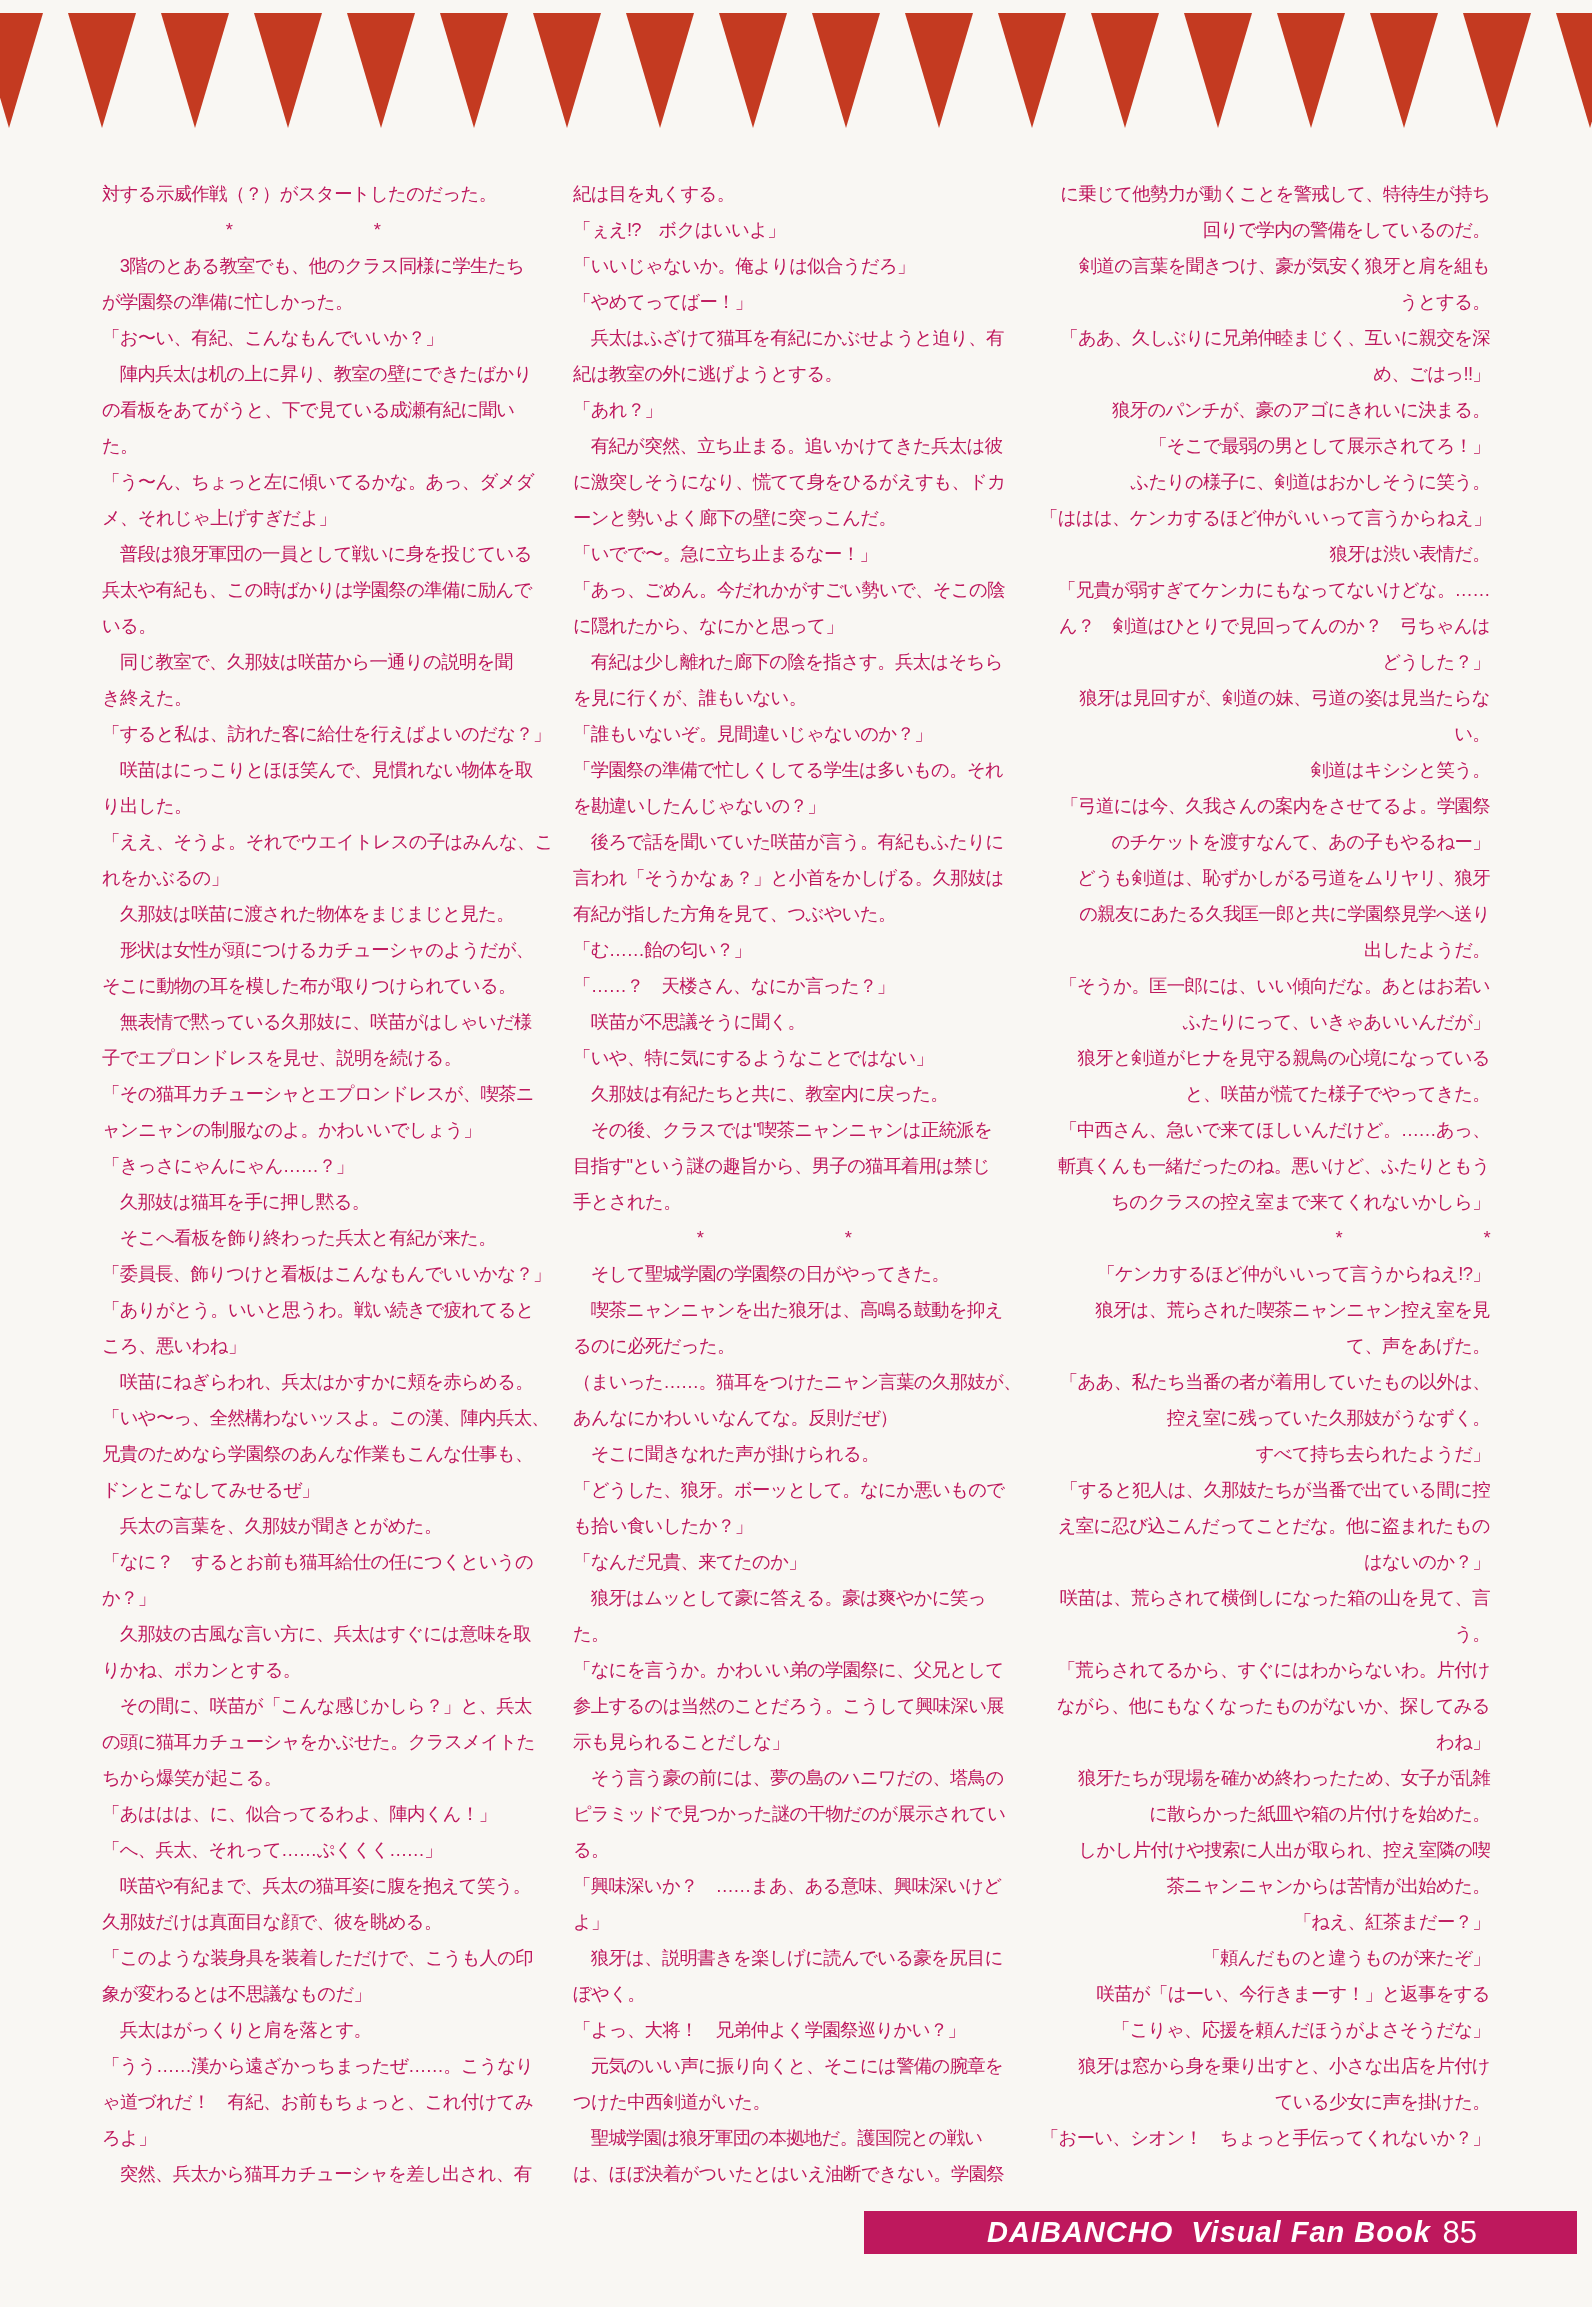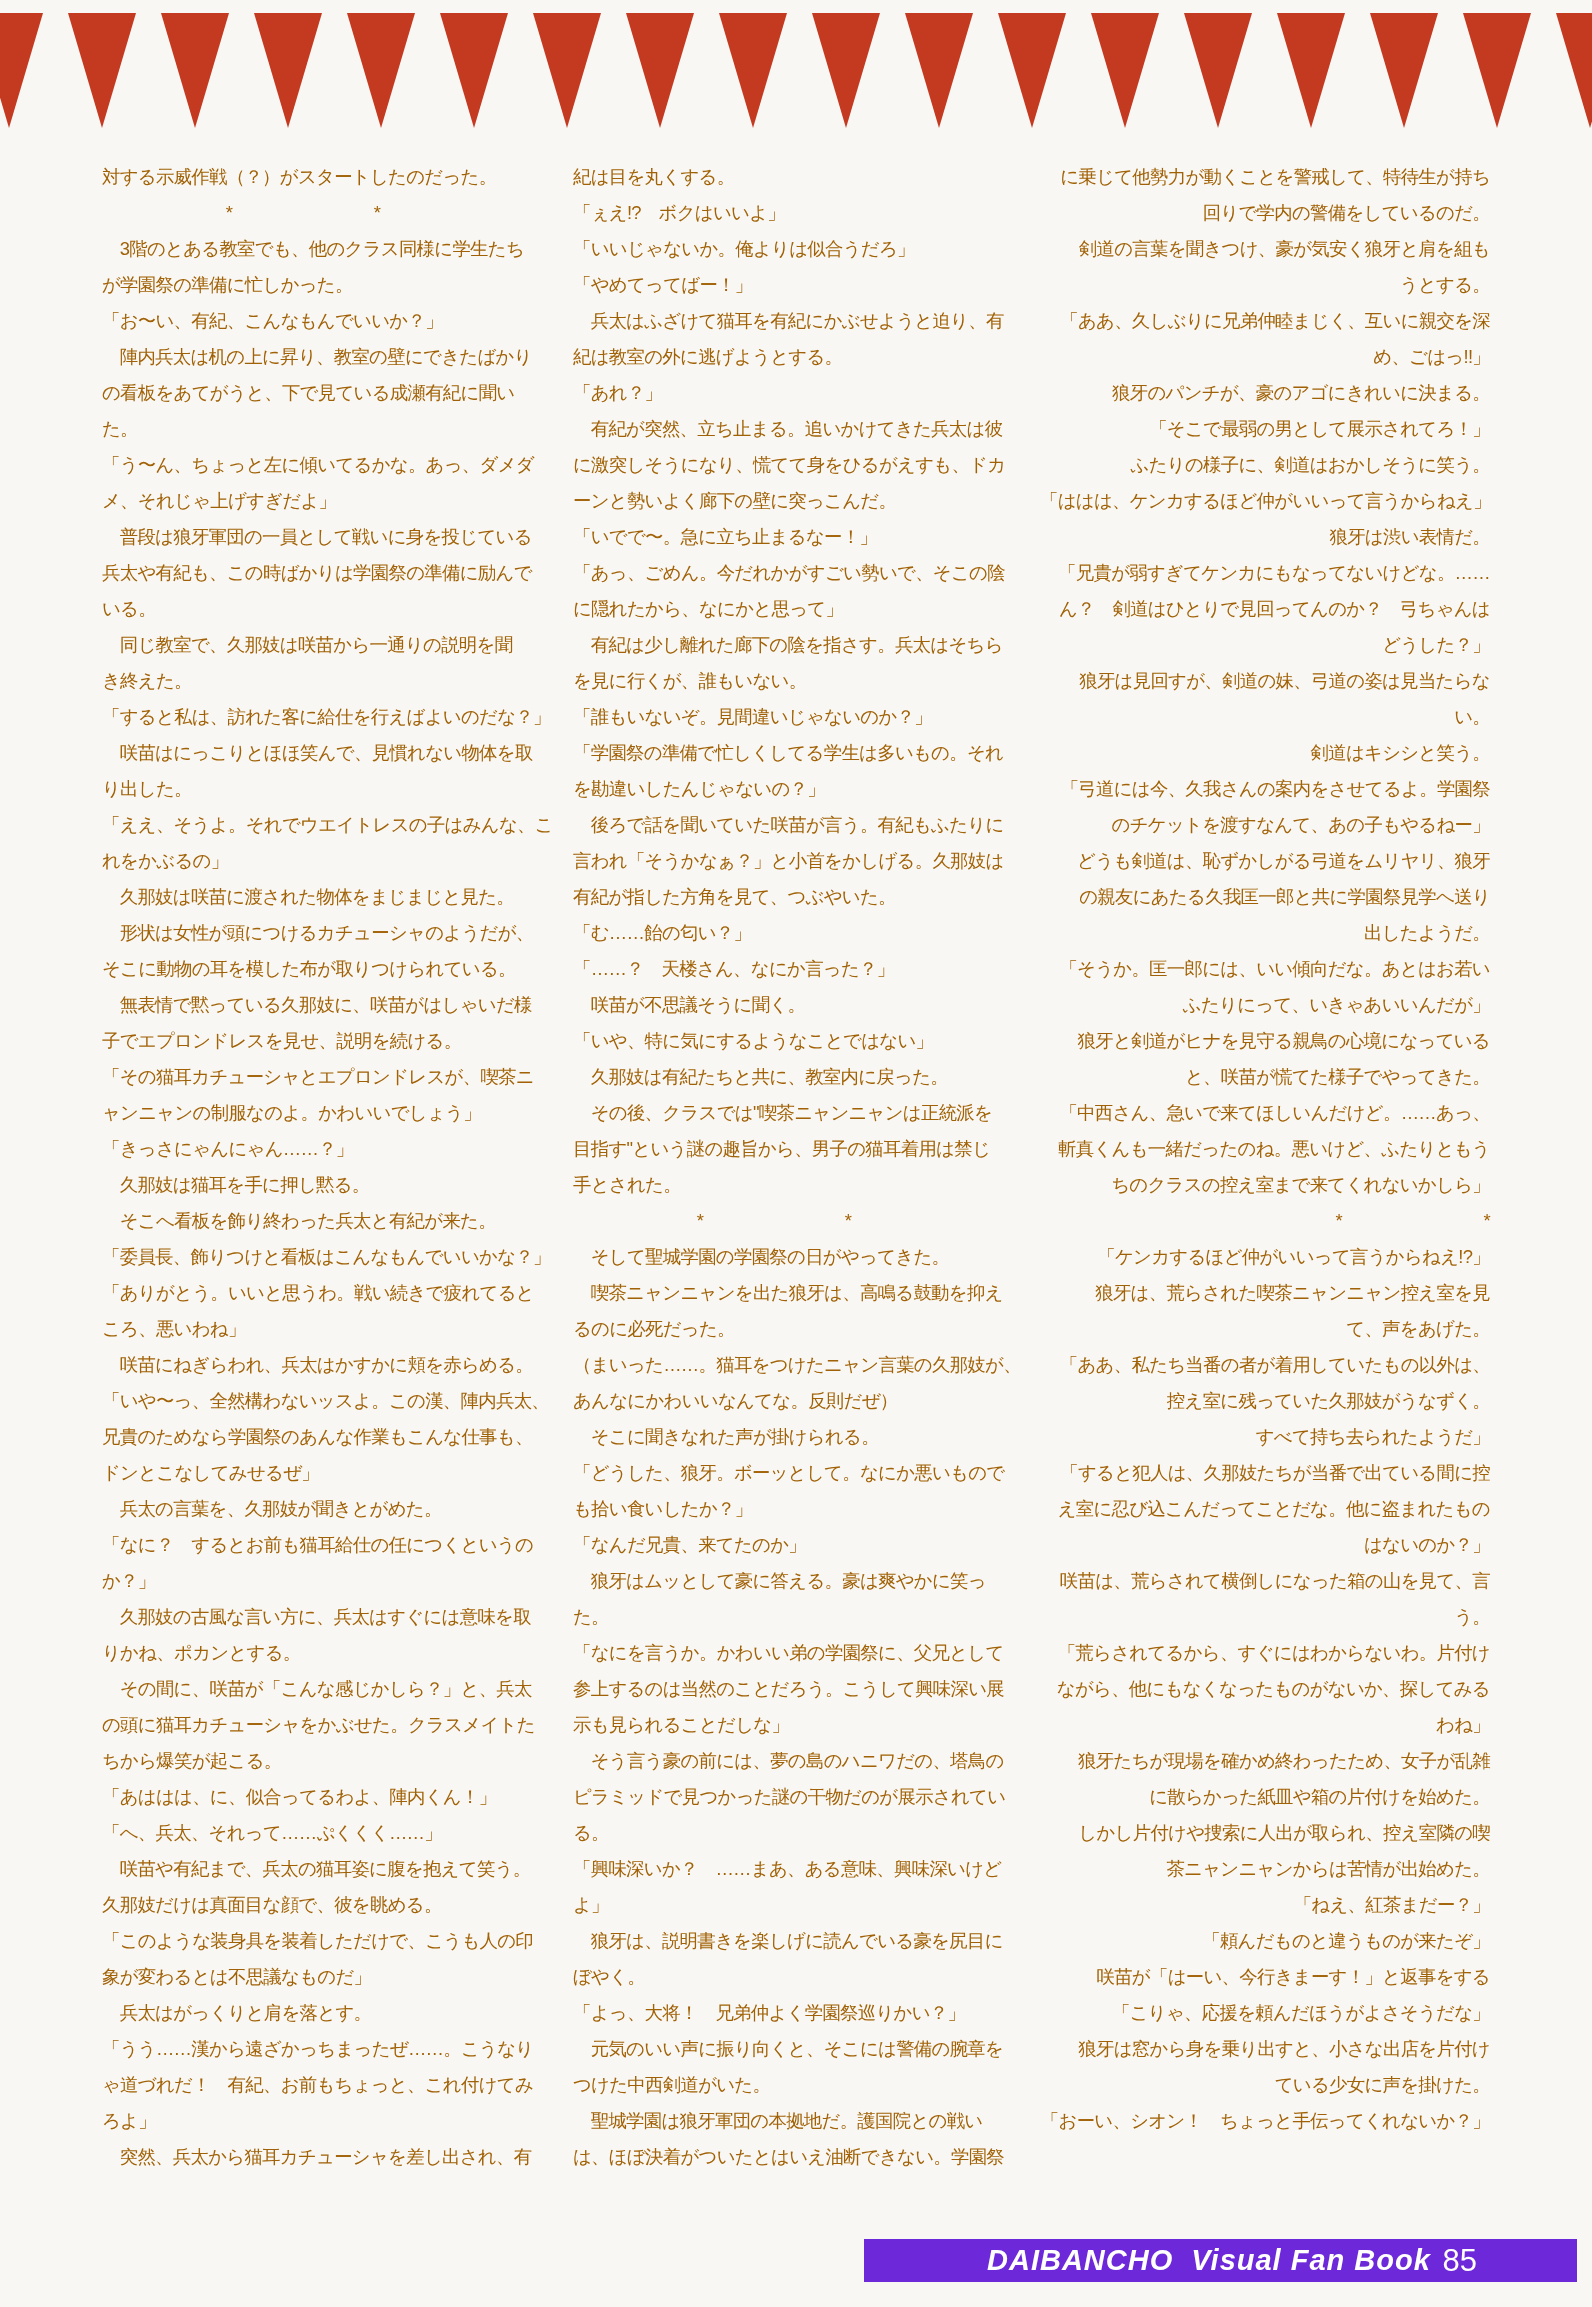--- a/index.html
+++ b/index.html
@@ -14,22 +14,22 @@
   .pennant-row{
     position:absolute;top:13px;left:-25px;
     display:flex;column-gap:25px;
   }
   .pennant{
     flex:none;width:68px;height:115px;
     clip-path:polygon(0 0,100% 0,50% 100%);
   }
   
   .col{
-    position:absolute;top:159px;width:450px;
-    color:#a16207;
+    position:absolute;top:176px;width:450px;
+    color:#be185d;
   }
   .line{
     height:36px;line-height:36px;
     font-size:18.4px;letter-spacing:-0.7px;
     white-space:pre;
   }
   
   .footer-bar{
     position:absolute;left:864px;top:2211px;
     width:713px;height:43px;
@@ -242,19 +242,19 @@
         <div class="line">「ねえ、紅茶まだー？」</div>
         <div class="line">「頼んだものと違うものが来たぞ」</div>
         <div class="line">　咲苗が「はーい、今行きまーす！」と返事をする</div>
         <div class="line">「こりゃ、応援を頼んだほうがよさそうだな」</div>
         <div class="line">　狼牙は窓から身を乗り出すと、小さな出店を片付け</div>
         <div class="line">ている少女に声を掛けた。</div>
         <div class="line">「おーい、シオン！　ちょっと手伝ってくれないか？」</div>
       </div>
   </main>
 
-  <footer class="footer-bar" style="background: #6d28d9; margin-top: 28px;">
+  <footer class="footer-bar" style="background: #be185d;">
     <span class="pub-title">DAIBANCHO  Visual Fan Book</span>
     <span class="page-num">85</span>
   </footer>
 
 </div>
 
 
 </body></html>

